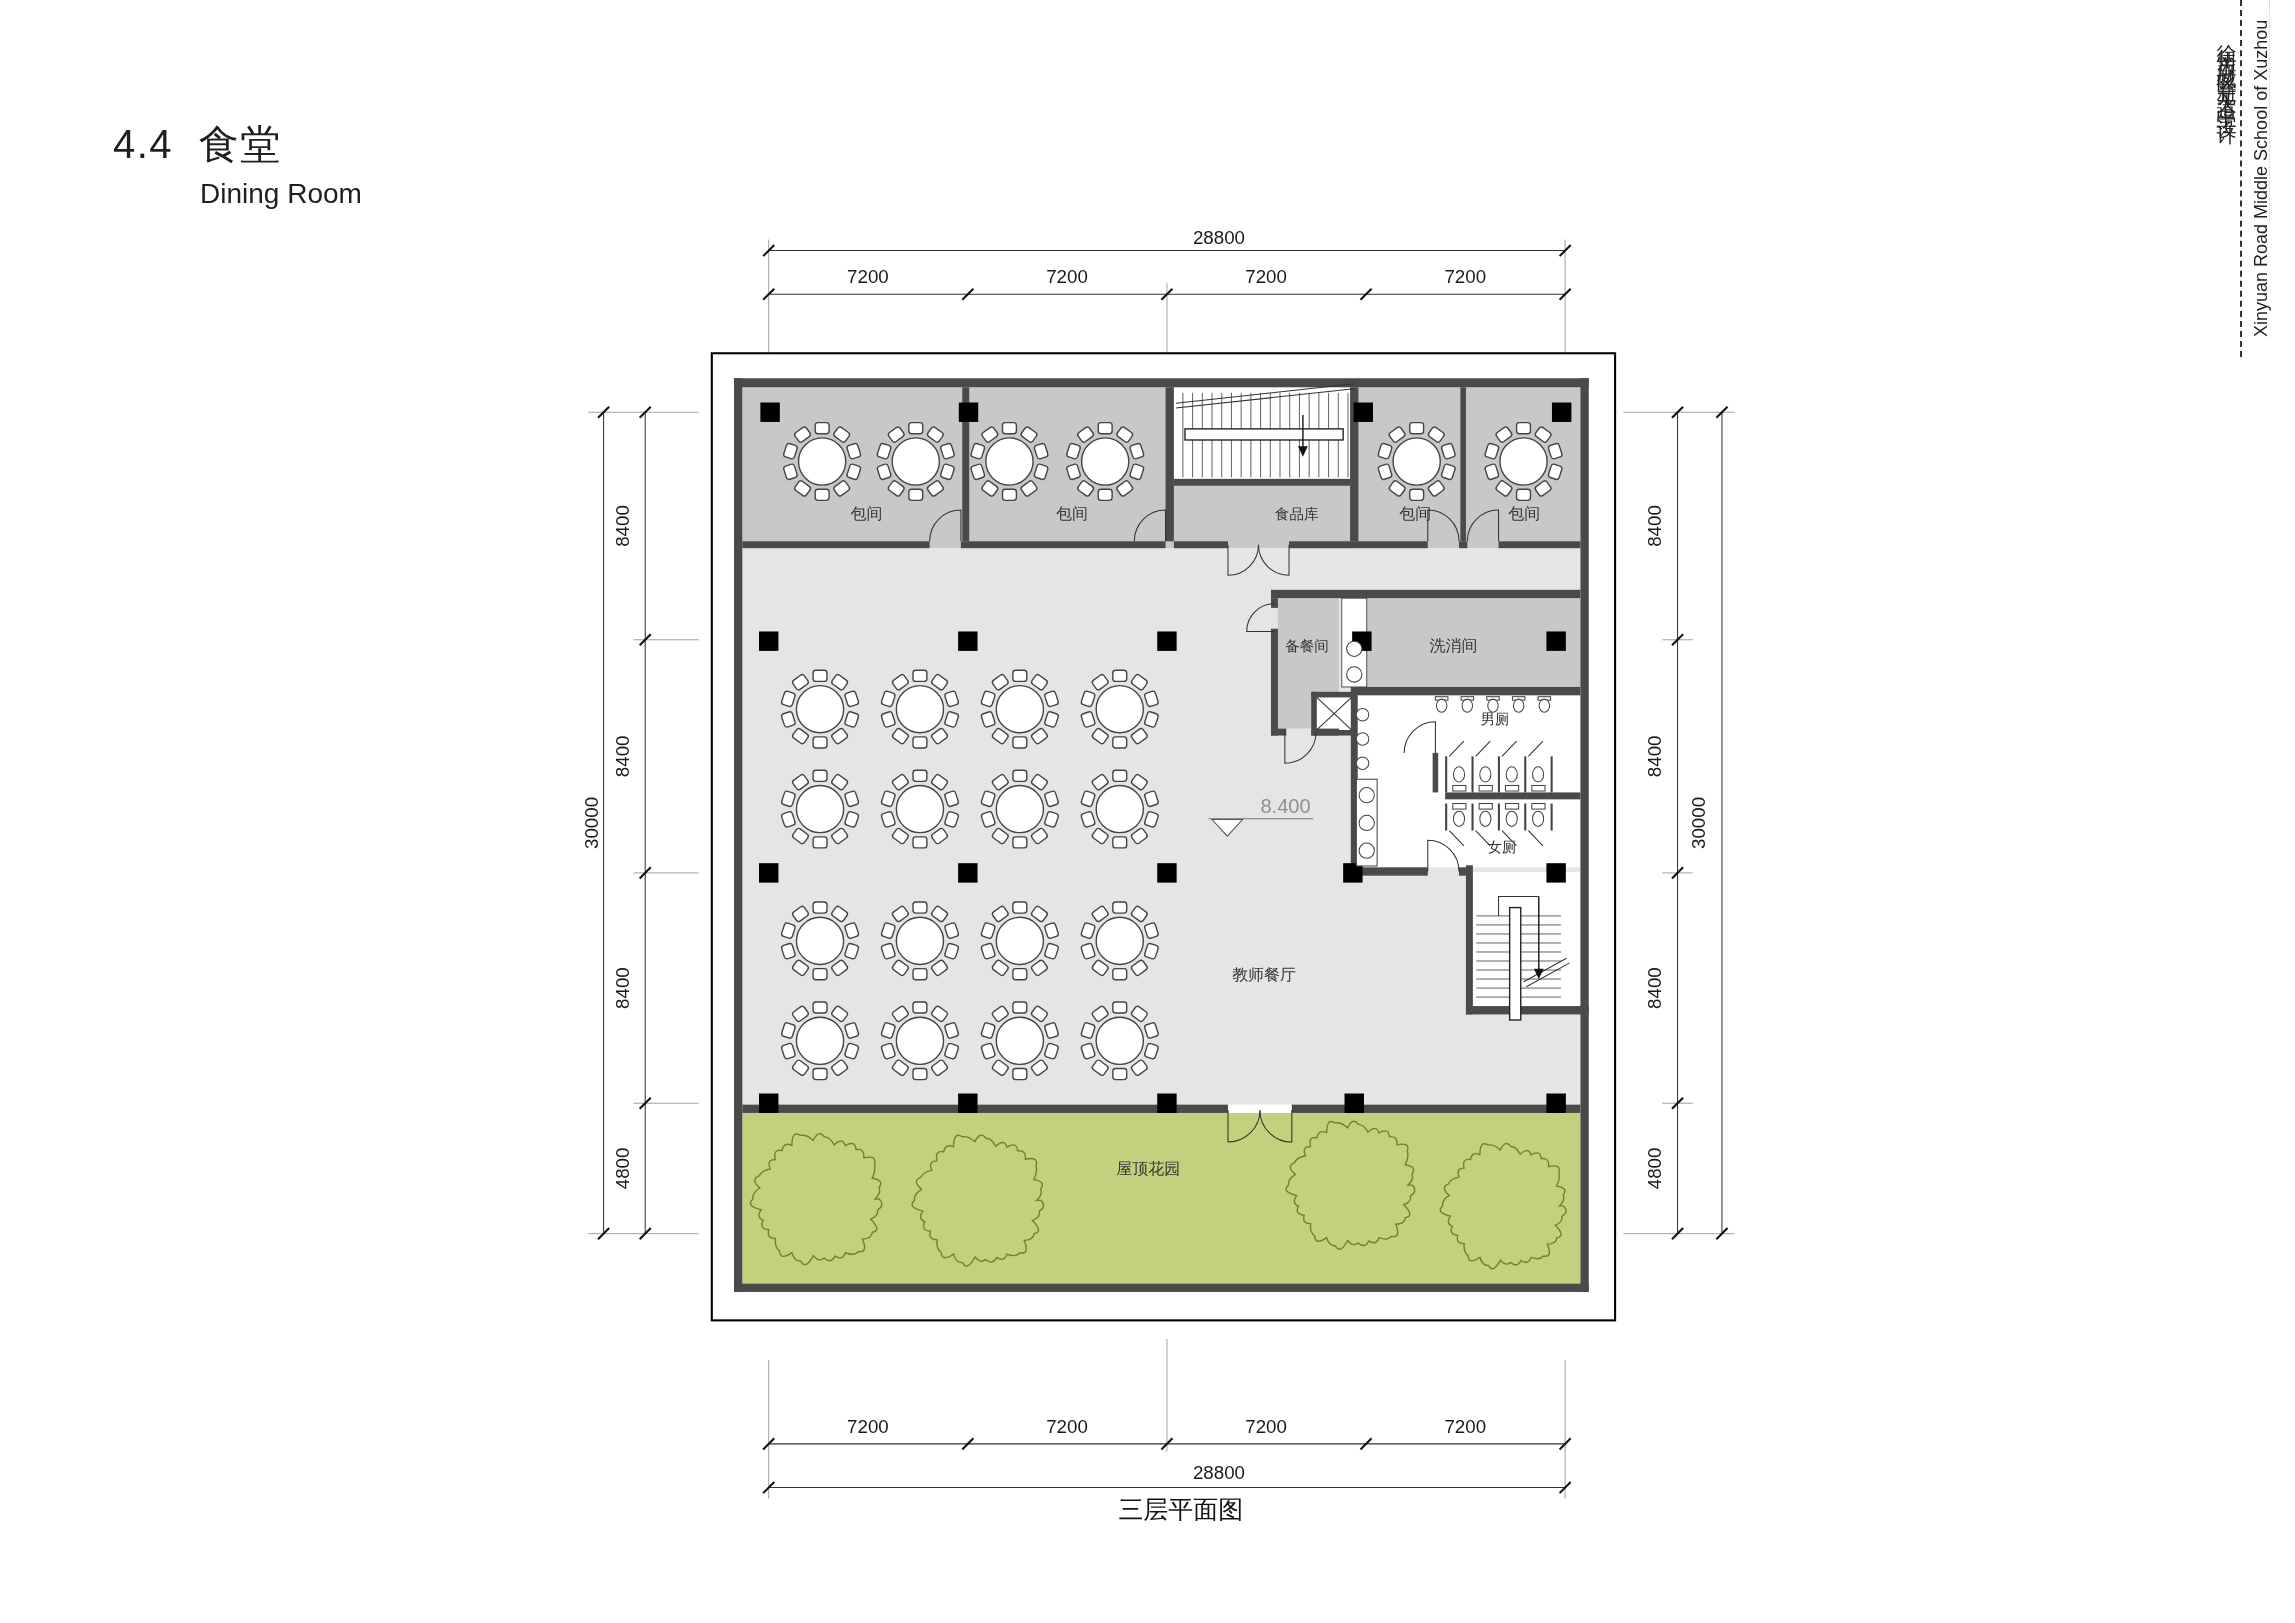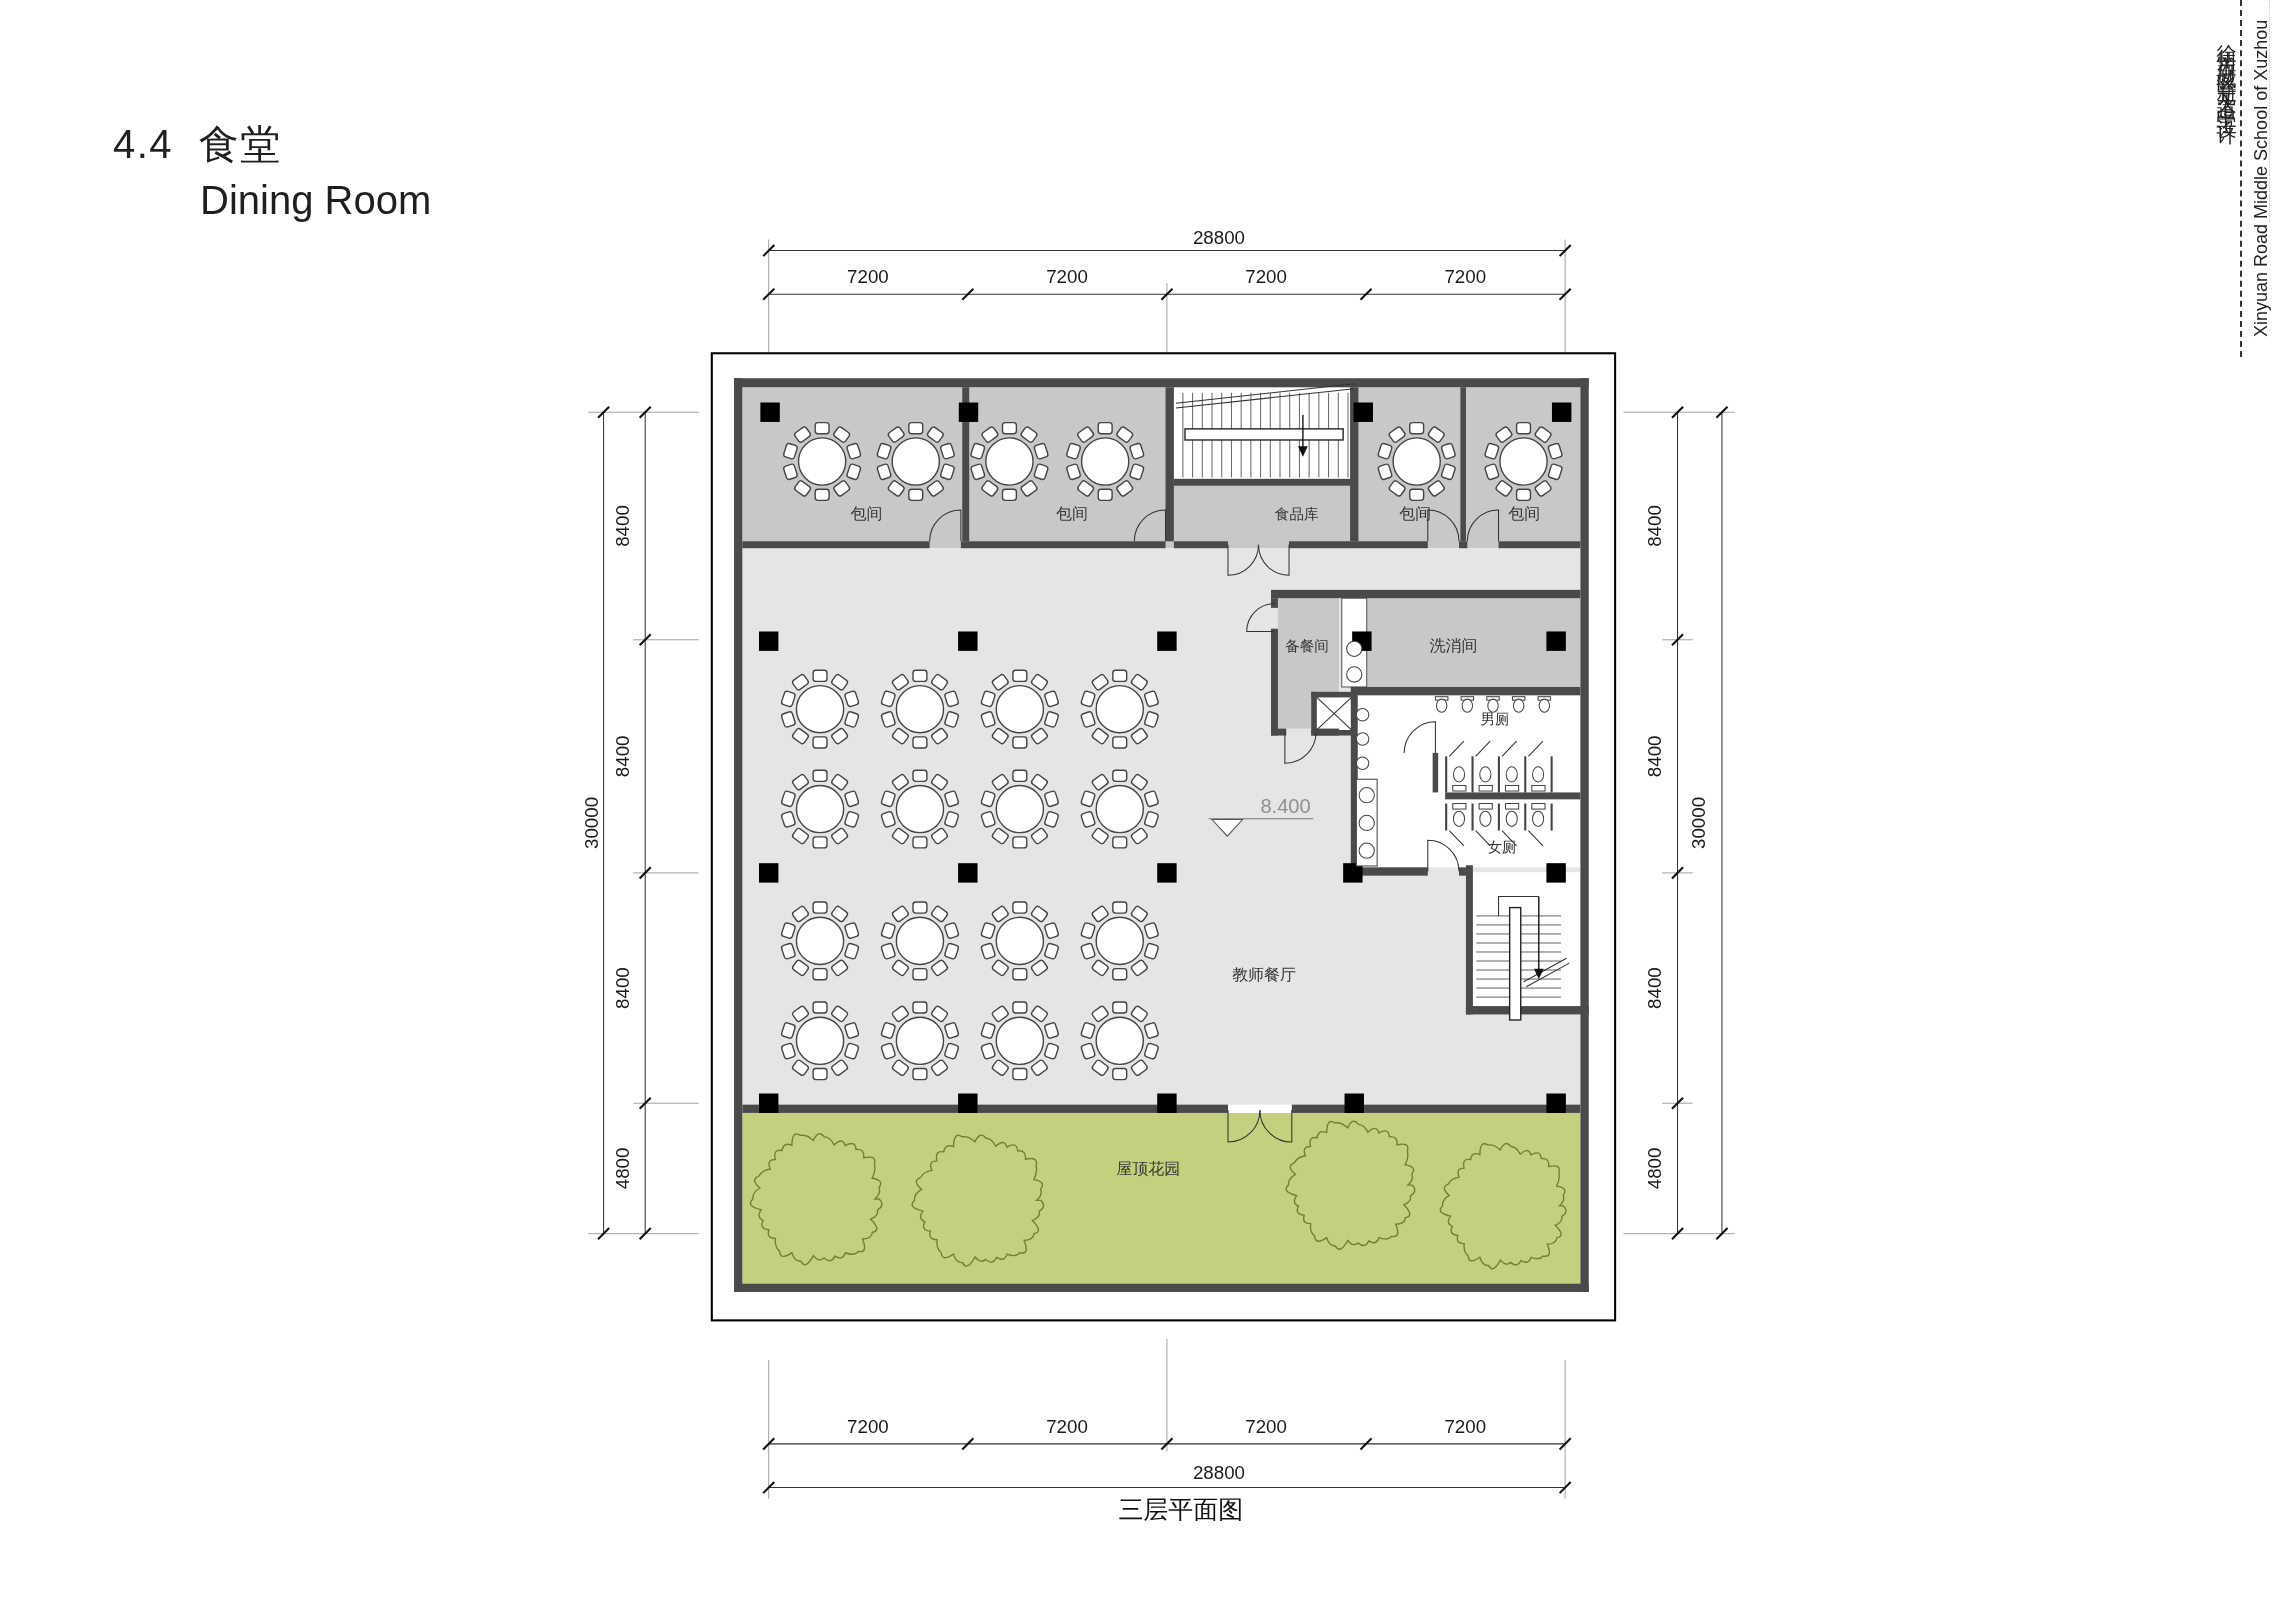--- a/index.html
+++ b/index.html
@@ -2,21 +2,21 @@
 <html style="font-size:11px"><head>
 <meta charset="utf-8">
 <style>
   html,body{margin:0;padding:0;background:#fff;}
   #page{position:relative;width:2295px;height:1623px;background:#fff;overflow:hidden;
         font-family:"Liberation Sans",sans-serif;}
   #plan{position:absolute;left:0;top:0;}
   .title-block{position:absolute;left:113px;top:117px;color:#1f1f1f;}
   .t1{font-size:40px;letter-spacing:1.4px;}
   .t1 .zh{margin-left:26px;}
-  .t2{font-size:40px;margin-left:87px;margin-top:5.6px;}
+  .t2{font-size:28px;margin-left:87px;margin-top:5.6px;}
   .side-zh{position:absolute;left:2214px;top:28px;writing-mode:vertical-lr;text-orientation:upright;
            font-size:20px;letter-spacing:6.2px;color:#222;}
   .side-dash{position:absolute;left:2240px;top:0;height:357px;width:0;border-left:2.8px dashed #333;}
   .side-dash2{position:absolute;left:2269px;top:0;height:222px;width:0;border-left:1.4px dotted #ccc;}
   .side-en{position:absolute;left:2251px;top:337px;transform:rotate(-90deg);transform-origin:0 0;
            font-size:18px;color:#222;white-space:nowrap;}
   text{font-family:"Liberation Sans",sans-serif;fill:#1a1a1a;}
   .dimtx{font-size:27px;}
   .roomtx{font-size:23px;fill:#333;}
   .smalltx{font-size:21px;fill:#333;}

